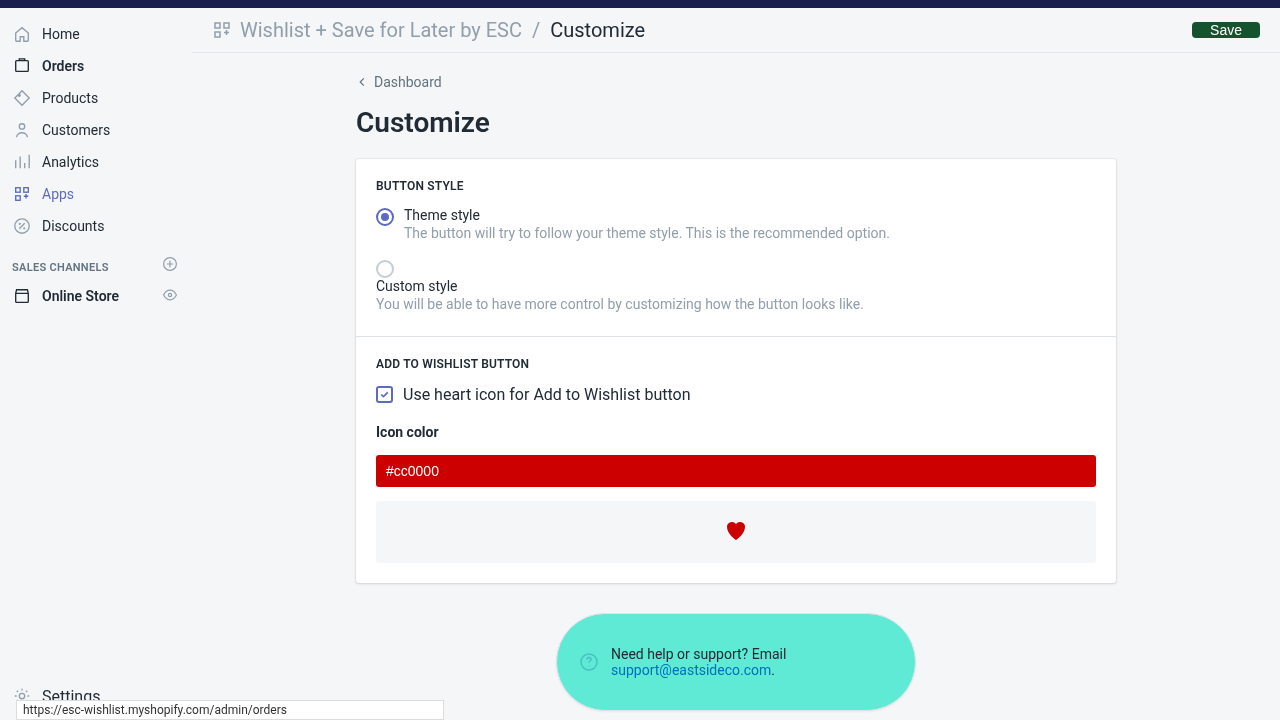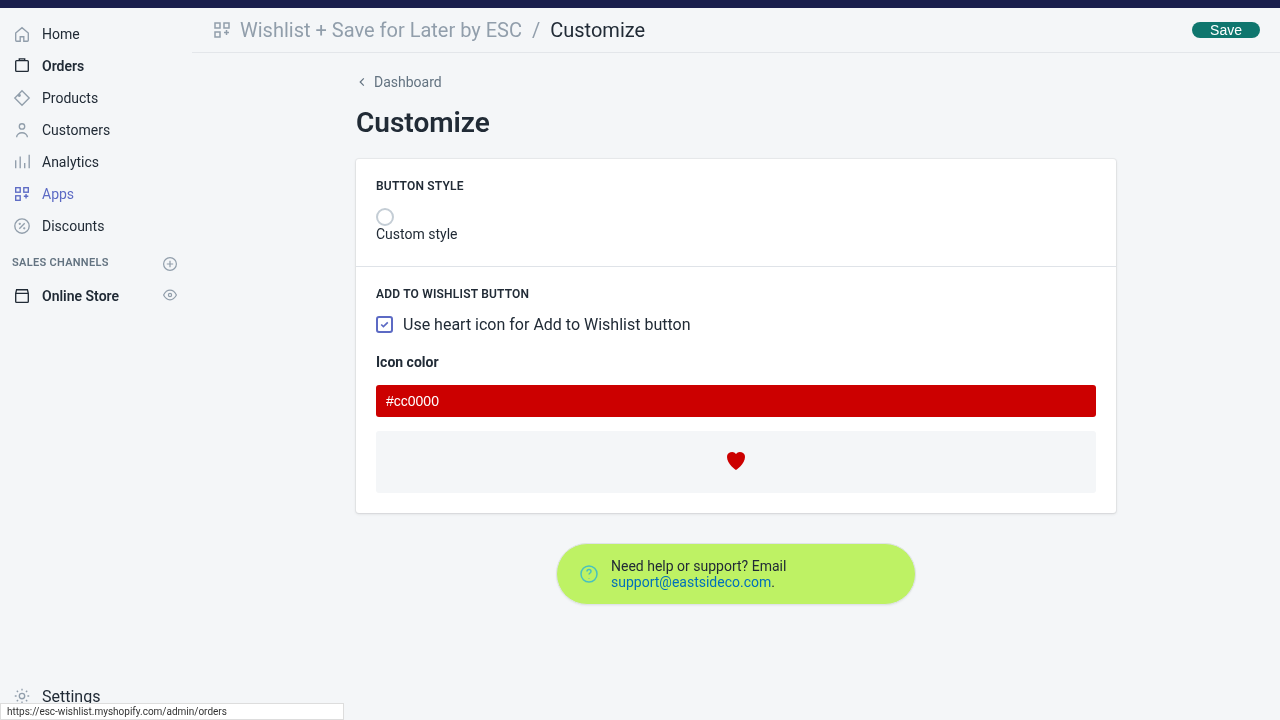--- a/index.html
+++ b/index.html
@@ -4,33 +4,33 @@
 <style>
 * { margin: 0; padding: 0; box-sizing: border-box; }
 body { font-family: -apple-system, BlinkMacSystemFont, "Segoe UI", Roboto, sans-serif; background: #f4f6f8; color: #212b36; }
 .topbar { height: 8px; background: #1a1f4d; }
 .layout { display: flex; height: calc(100vh - 8px); }
 .sidebar { width: 192px; background: #f4f6f8; display: flex; flex-direction: column; padding-top: 10px; }
 .nav-item { display: flex; align-items: center; padding: 6px 12px; cursor: pointer; color: #212b36; font-size: 14px; }
 .nav-item.active { color: #5c6ac4; }
 .nav-item.bold { font-weight: 600; }
 .nav-item .icon { width: 20px; height: 20px; margin-right: 10px; display: flex; align-items: center; justify-content: center; flex-shrink: 0; }
-.sales-header { display: flex; align-items: flex-start; justify-content: space-between; padding: 14px 12px 6px 12px; font-size: 11px; font-weight: 600; color: #637381; letter-spacing: .3px; }
+.sales-header { display: flex; align-items: flex-end; justify-content: space-between; padding: 14px 12px 6px 12px; font-size: 11px; font-weight: 600; color: #637381; letter-spacing: .3px; }
 .sidebar-spacer { flex: 1; }
 .sidebar-footer { padding: 8px 12px; }
 .settings-item { display: flex; align-items: center; color: #212b36; font-size: 16px; padding: 6px 0; cursor: pointer; }
 .settings-item .icon { width: 20px; height: 20px; margin-right: 10px; display: flex; align-items: center; justify-content: center; }
-.status-url { position: fixed; bottom: 0; left: 0; background: #fff; border: 1px solid #ddd; font-size: 10px; padding: 2px 6px; color: #333; width: 344px; }
+.status-url { position: fixed; bottom: 0; left: 16px; background: #fff; border: 1px solid #ddd; font-size: 12px; padding: 2px 6px; color: #333; width: 428px; }
 .main { flex: 1; display: flex; flex-direction: column; overflow: auto; }
 .header { display: flex; align-items: center; padding: 10px 20px; border-bottom: 1px solid #e3e6ea; background: #f4f6f8; }
 .header .app-icon { width: 20px; height: 20px; margin-right: 8px; }
 .breadcrumb-app { color: #919eab; font-size: 20px; font-weight: 400; }
 .breadcrumb-sep { color: #919eab; font-size: 20px; margin: 0 10px; }
 .breadcrumb-current { color: #212b36; font-size: 20px; }
-.save-btn { margin-left: auto; background: #0f766e; color: #fff; border: none; padding: 0 18px; border-radius: 13px; font-size: 14px; cursor: pointer; }
+.save-btn { margin-left: auto; background: #14532d; color: #fff; border: none; padding: 0 18px; border-radius: 4px; font-size: 14px; cursor: pointer; }
 .content { max-width: 800px; margin: 20px auto; padding: 0 20px; width: 100%; }
 .back-link { display: inline-flex; align-items: center; color: #637381; font-size: 14px; cursor: pointer; margin-bottom: 16px; }
 .back-link svg { margin-right: 6px; }
 .page-title { font-size: 28px; font-weight: 600; margin-bottom: 20px; }
 .card { background: #fff; border-radius: 3px; box-shadow: 0 0 0 1px rgba(63,63,68,.05), 0 1px 3px rgba(63,63,68,.15); }
 .card-section { padding: 20px; }
 .card-section + .card-section { border-top: 1px solid #dfe3e8; }
 .section-title { font-size: 12px; font-weight: 600; color: #212b36; letter-spacing: .2px; margin-bottom: 14px; }
 .radio-row { display: flex; align-items: flex-start; margin-bottom: 18px; }
 .radio-row:last-child { margin-bottom: 4px; flex-direction: column; }
@@ -39,21 +39,21 @@
 .radio.checked::after { content: ''; position: absolute; top: 3px; left: 3px; width: 8px; height: 8px; background: #5c6ac4; border-radius: 50%; }
 .radio-label { font-size: 14px; color: #212b36; }
 .radio-desc { font-size: 14px; color: #919eab; margin-top: 2px; }
 .checkbox-row { display: flex; align-items: center; margin-bottom: 20px; }
 .checkbox { width: 17px; height: 17px; border: 2px solid #5c6ac4; border-radius: 3px; margin-right: 10px; display: flex; align-items: center; justify-content: center; cursor: pointer; flex-shrink: 0; }
 .checkbox svg { display: block; }
 .field-label { font-size: 14px; color: #212b36; margin-bottom: 15px; display: block; font-weight: bold; }
 .color-input { width: 100%; background: #cc0000; color: #fff; border: none; padding: 8px 10px; font-size: 14px; border-radius: 3px; }
 .preview { background: #f4f6f8; border-radius: 3px; padding: 18px; text-align: center; margin-top: 14px; }
 .preview svg { display: inline-block; }
-.help-pill { margin: 30px auto; max-width: 360px; background: #bef264; border: 1px solid #dfe3e8; border-radius: 999px; padding: 14px 22px; display: flex; align-items: center; box-shadow: 0 1px 2px rgba(0,0,0,.05); }
+.help-pill { margin: 30px auto; max-width: 360px; background: #5eead4; border: 1px solid #dfe3e8; border-radius: 999px; padding: 32px 22px; display: flex; align-items: center; box-shadow: 0 1px 2px rgba(0,0,0,.05); }
 .help-pill .q-icon { width: 20px; height: 20px; margin-right: 12px; flex-shrink: 0; }
 .help-text { font-size: 14px; color: #212b36; }
 .help-link { color: #006fbb; text-decoration: none; cursor: pointer; }
 .plus-circle { width: 18px; height: 18px; cursor: pointer; }
 .eye-ic { width: 18px; height: 18px; cursor: pointer; color: #919eab; }
 .extra-icons { margin-left: auto; display: flex; align-items: center; }
 </style>
 </head>
 <body>
 
@@ -180,23 +180,31 @@
             <path d="M13 4l-6 6 6 6"></path>
           </svg>
         <span>Dashboard</span>
       </div>
       <h1 class="page-title">Customize</h1>
 
       <div class="card">
         <div class="card-section">
           <div class="section-title">BUTTON STYLE</div>
           <div class="radio-row">
+            <div class="radio checked"></div>
+            <div>
+              <div class="radio-label">Theme style</div>
+              <div class="radio-desc">The button will try to follow your theme style. This is the recommended option.</div>
+            </div>
+          </div>
+          <div class="radio-row">
             <div class="radio"></div>
             <div>
               <div class="radio-label">Custom style</div>
+              <div class="radio-desc">You will be able to have more control by customizing how the button looks like.</div>
             </div>
           </div>
         </div>
 
         <div class="card-section">
           <div class="section-title">ADD TO WISHLIST BUTTON</div>
           <div class="checkbox-row">
             <div class="checkbox">
                 <svg width="11" height="11" viewBox="0 0 20 20" fill="none" stroke="#5c6ac4" stroke-width="3">
                   <path d="M4 10l4 4 8-8"></path>

